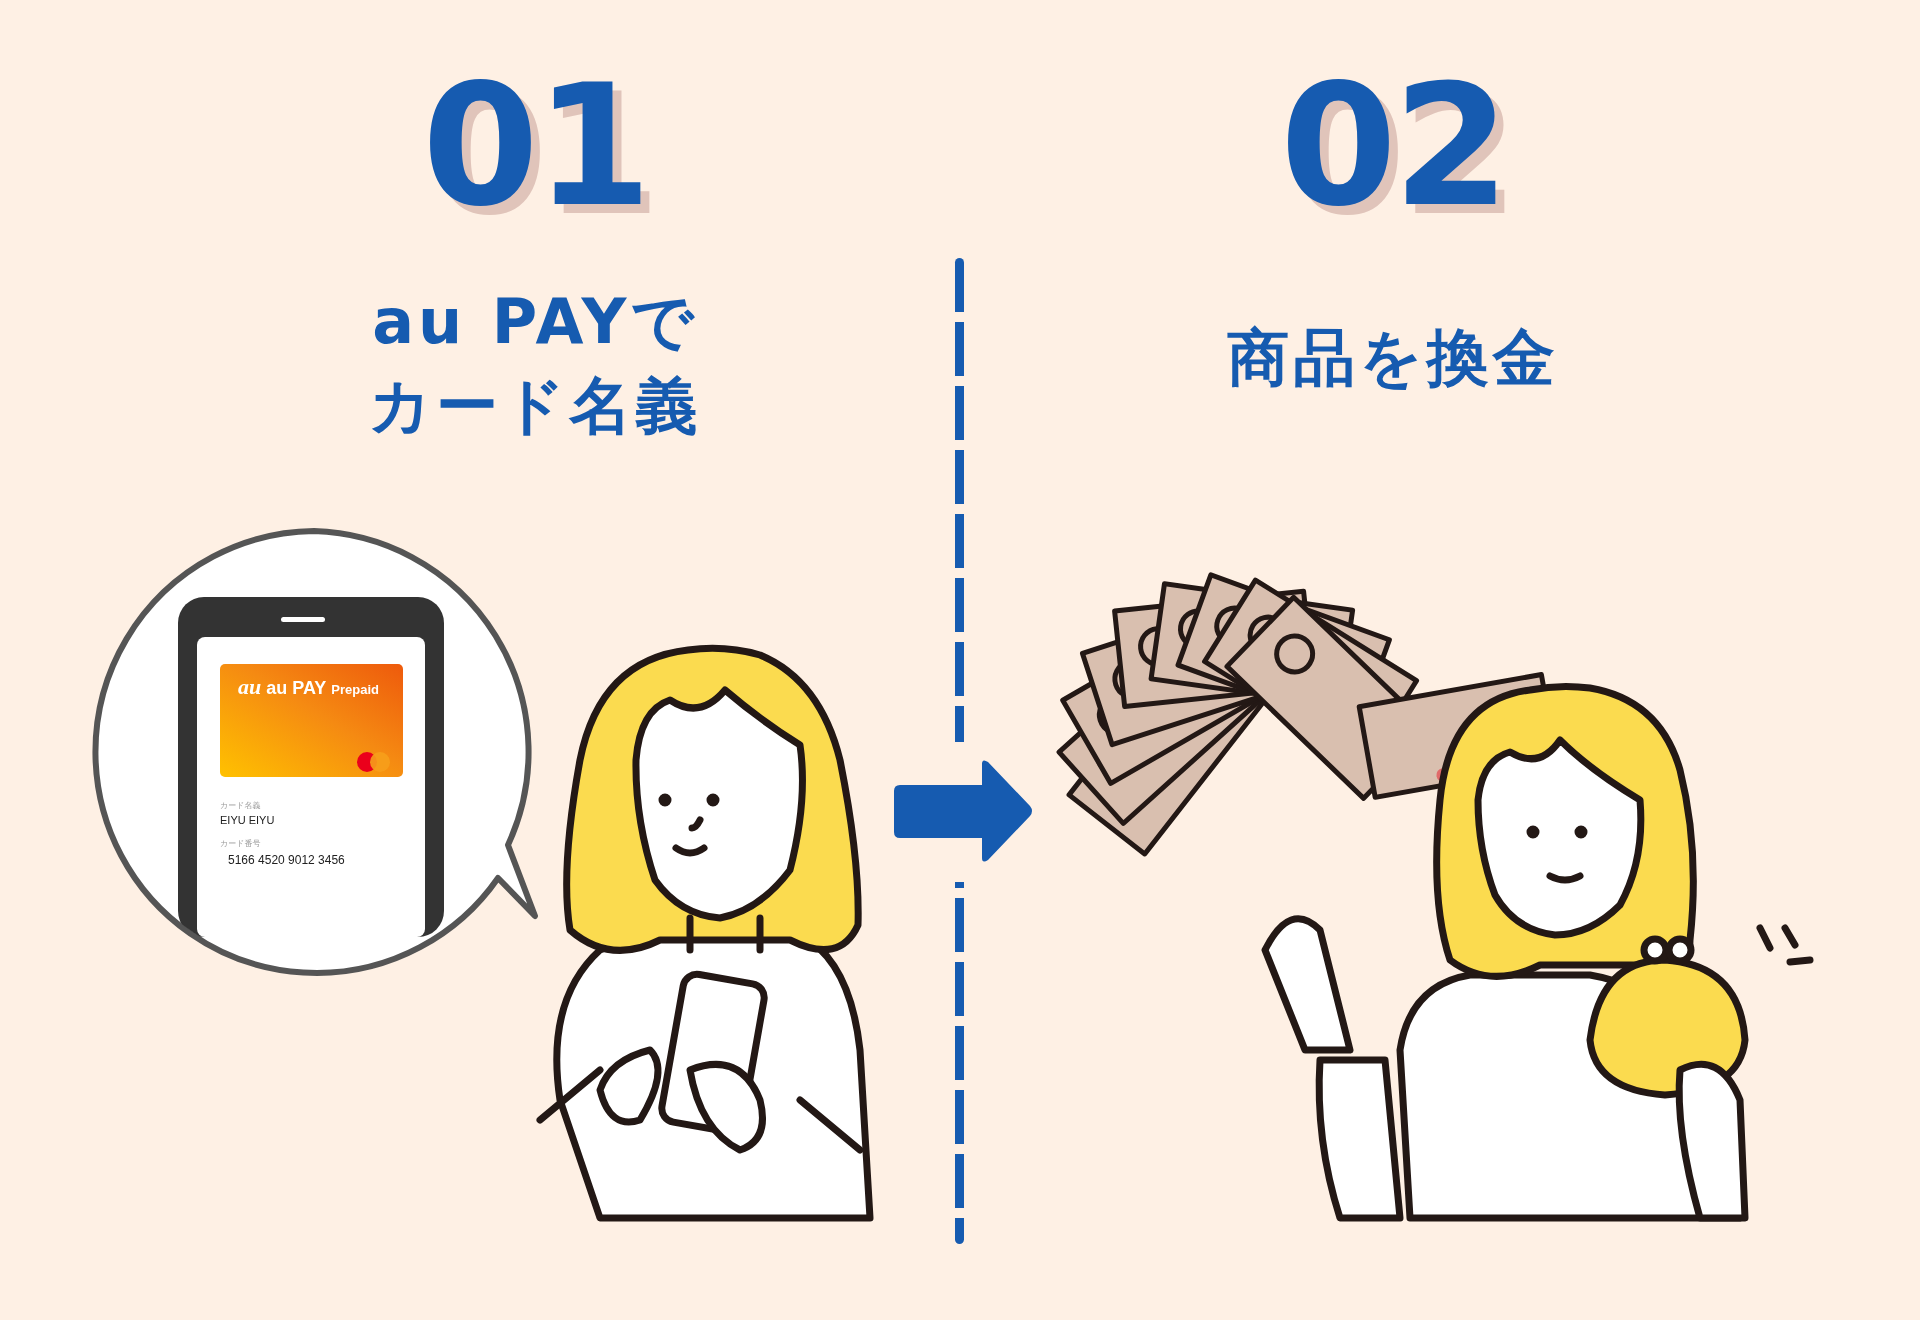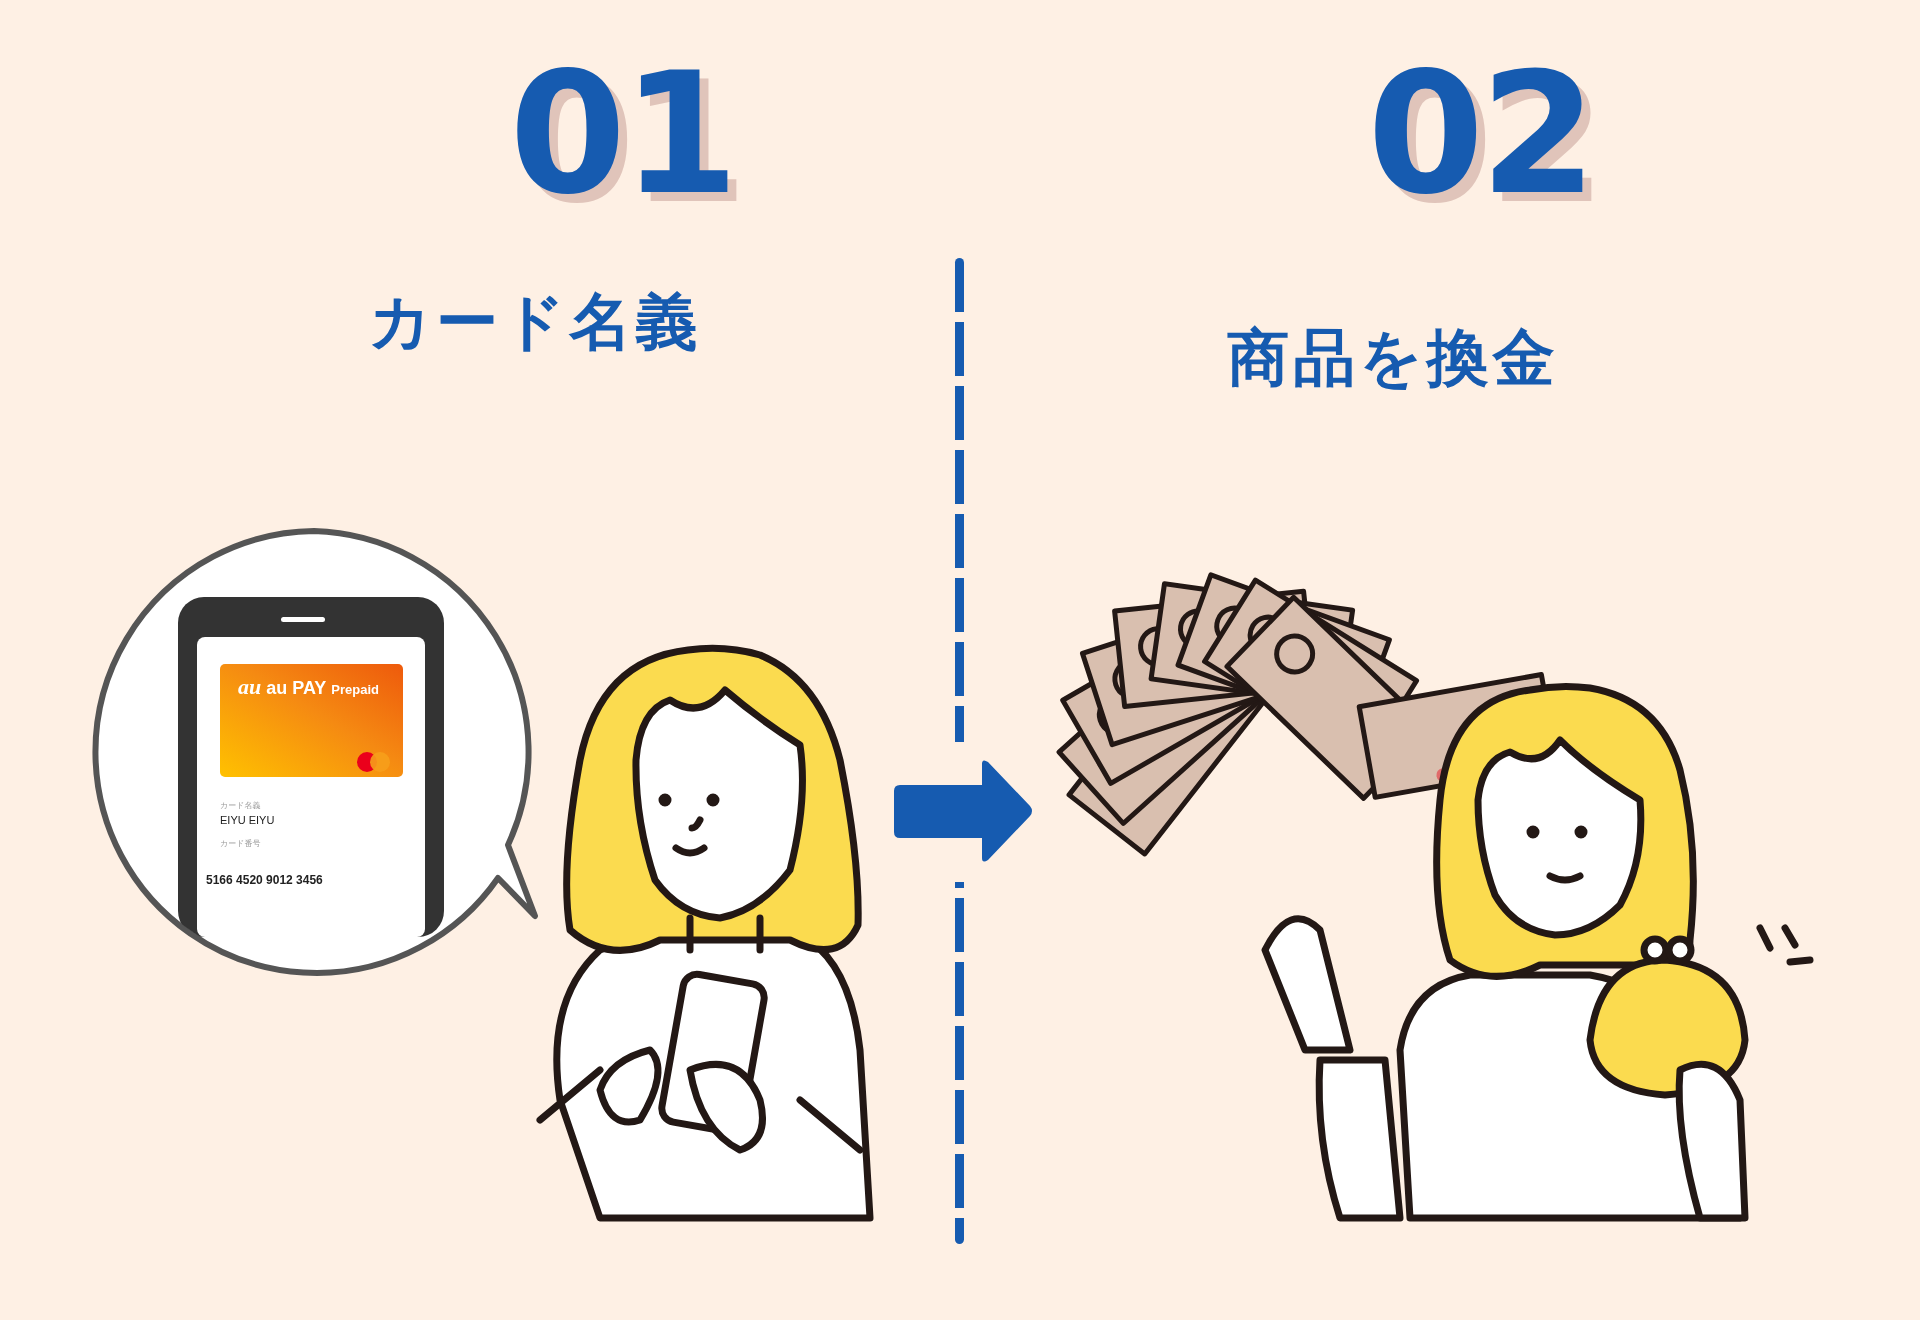--- a/index.html
+++ b/index.html
@@ -1,36 +1,37 @@
 <!DOCTYPE html>
 <html><head>
 <meta charset="utf-8">
 <style>
   html, body { margin: 0; padding: 0; }
   body { width: 1920px; height: 1320px; background: #FEF0E4; position: relative; overflow: hidden;
          font-family: "DejaVu Sans", "Liberation Sans", sans-serif; }
-  .step-num { position: absolute; top: 50px; width: 400px; text-align: right;
+  .step-num { position: absolute; top: 62px; width: 400px; text-align: center;
               font-family: "DejaVu Sans", sans-serif; font-weight: bold; font-size: 168px; line-height: 1;
               color: #165BB0; letter-spacing: -4px; text-shadow: 9px 9px 0 #E0C4BA; }
   .step-title { position: absolute; width: 520px; text-align: center; color: #165BB0; font-weight: bold;
                 font-family: "DejaVu Sans", sans-serif; font-size: 62px; line-height: 84px; letter-spacing: 4px; }
   .step-title span { display: block; }
   .illus { position: absolute; left: 0; top: 0; }
   .divider { position: absolute; left: 955px; top: 258px; width: 9px; height: 986px;
              background: repeating-linear-gradient(to bottom, #165BB0 0 54px, transparent 54px 64px); border-radius: 5px; }
   .divider-gap { position: absolute; left: 940px; top: 742px; width: 40px; height: 140px; background: #FEF0E4; }
   .card-text { position: absolute; font-family: "Liberation Sans", sans-serif; color: #222; }
 </style>
 </head>
 <body>
 
 <div class="step-num" style="left:335px;">01</div>
 <div class="step-num" style="left:1193px;">02</div>
 
 <div class="step-title" style="left:275px; top:280px;">
+  <span>au PAYで</span>
   <span>カード名義</span>
 </div>
 <div class="step-title" style="left:1133px; top:316px;">
   <span>商品を換金</span>
 </div>
 
 <div class="divider"></div>
 <div class="divider-gap"></div>
 
 <svg class="illus" width="1920" height="1320" style="pointer-events:none">
@@ -81,21 +82,21 @@
   <span style="font-style:normal;text-align:right;">au PAY</span>
   <span style="font-size:13px;font-style:normal;">Prepaid</span>
 </div>
 <div style="position:absolute;left:357px;top:752px;width:34px;height:20px;">
   <div style="position:absolute;left:0;top:0;width:20px;height:20px;border-radius:50%;background:#EB001B;"></div>
   <div style="position:absolute;left:13px;top:0;width:20px;height:20px;border-radius:50%;background:#F79E1B;opacity:.9;"></div>
 </div>
 <div class="card-text" style="left:220px; top:800px; font-size:8px; color:#999;">カード名義</div>
 <div class="card-text" style="left:220px; top:814px; font-size:11px;">EIYU EIYU</div>
 <div class="card-text" style="left:220px; top:838px; font-size:8px; color:#999;">カード番号</div>
-<div class="card-text" style="left:206px; top:853px; font-size:12px; font-weight:bold;margin-top:20px;">5166 4520 9012 3456</div>
+<div class="card-text" style="left:228px; top:853px; font-size:12px; font-weight:normal;">5166 4520 9012 3456</div>
 
 <svg class="illus" width="1920" height="1320" style="pointer-events:none">
   <g stroke="#231815" stroke-width="5" stroke-linejoin="round">
     <g transform="rotate(-52 1230 800)">
         <rect x="1135" y="670" width="190" height="96" fill="#D9BFAF"></rect>
         <circle cx="1175" cy="710" r="18" fill="#D9BFAF"></circle>
       </g>
     <g transform="rotate(-42 1230 800)">
         <rect x="1135" y="650" width="190" height="96" fill="#D9BFAF"></rect>
         <circle cx="1175" cy="690" r="18" fill="#D9BFAF"></circle>

